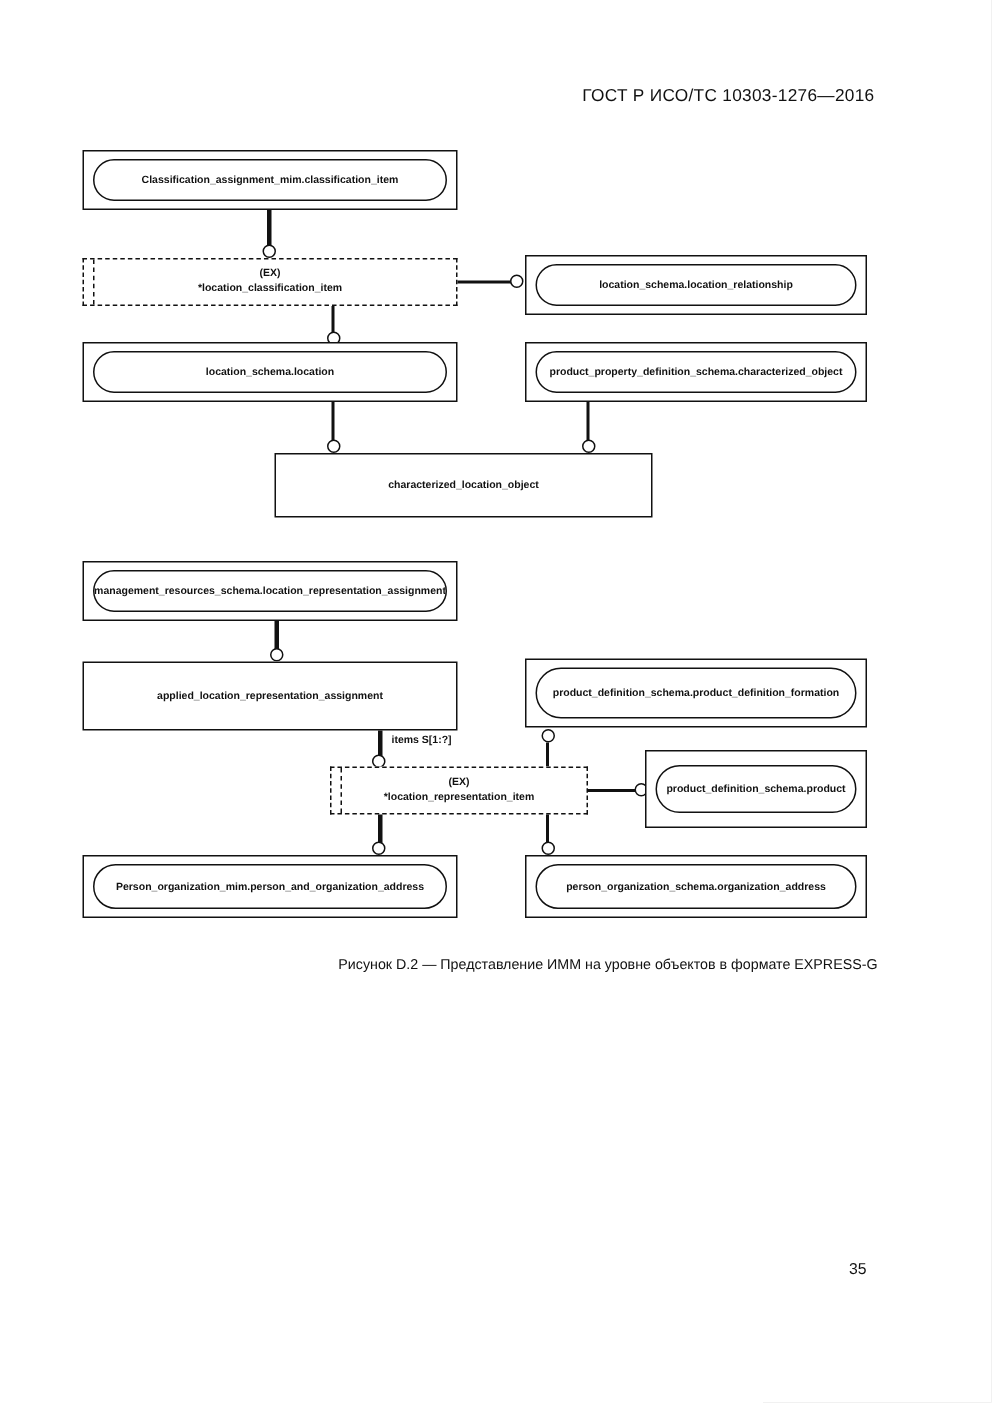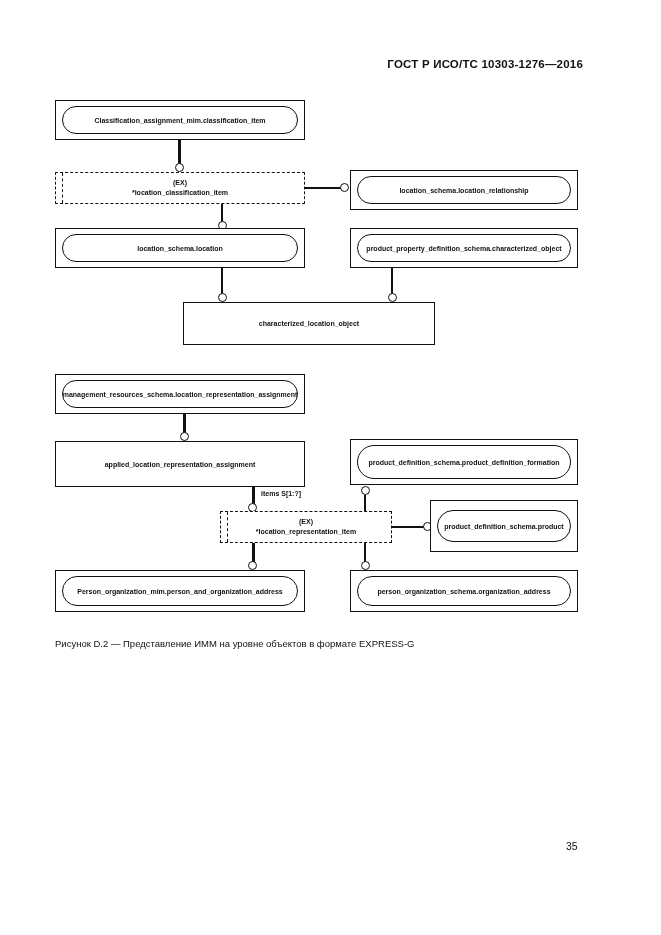--- a/index.html
+++ b/index.html
@@ -3,21 +3,21 @@
 <meta charset="utf-8">
 <style>
   html,body{margin:0;padding:0;background:#e8e8e8;}
   .page{
     position:relative;width:661px;height:935px;margin:0 auto;
     background:#ffffff;overflow:hidden;
     font-family:"Liberation Sans","DejaVu Sans",sans-serif;color:#111;
   }
   .hdr{
     position:absolute;top:58px;left:0;width:583px;text-align:right;
-    font-size:11.5px;font-weight:bold;letter-spacing:.2px;
+    font-size:11.5px;font-weight:normal;letter-spacing:.2px;
   }
   
   .pageref{position:absolute;border:1.5px solid #111;background:#fff;box-sizing:border-box;}
   .stadium{
     position:absolute;left:6px;right:6px;top:5px;bottom:5px;
     border:1.5px solid #111;border-radius:30px;
     display:flex;align-items:center;justify-content:center;
     font-size:7px;font-weight:bold;white-space:nowrap;overflow:hidden;
   }
   
@@ -33,21 +33,21 @@
     font-size:7px;font-weight:bold;line-height:1.45;white-space:nowrap;
   }
   .seldiv{position:absolute;left:6px;top:0;bottom:0;width:0;border-left:1.5px dashed #111;}
   .vline,.hline{position:absolute;background:#111;}
   .circle{
     position:absolute;width:9px;height:9px;box-sizing:border-box;
     border:1.6px solid #111;border-radius:50%;background:#fff;
   }
   .edgelabel{position:absolute;font-size:7px;font-weight:bold;white-space:nowrap;}
   .caption{
-    position:absolute;top:638px;left:55px;width:530px;text-align:left;
+    position:absolute;top:638px;left:55px;width:530px;text-align:right;
     font-size:9.5px;
   }
   .pageno{position:absolute;top:840px;left:566px;font-size:10.5px;}
 </style>
 </head>
 <body>
 
 <div class="page">
 
   <div class="hdr">ГОСТ Р ИСО/ТС 10303-1276—2016</div>

